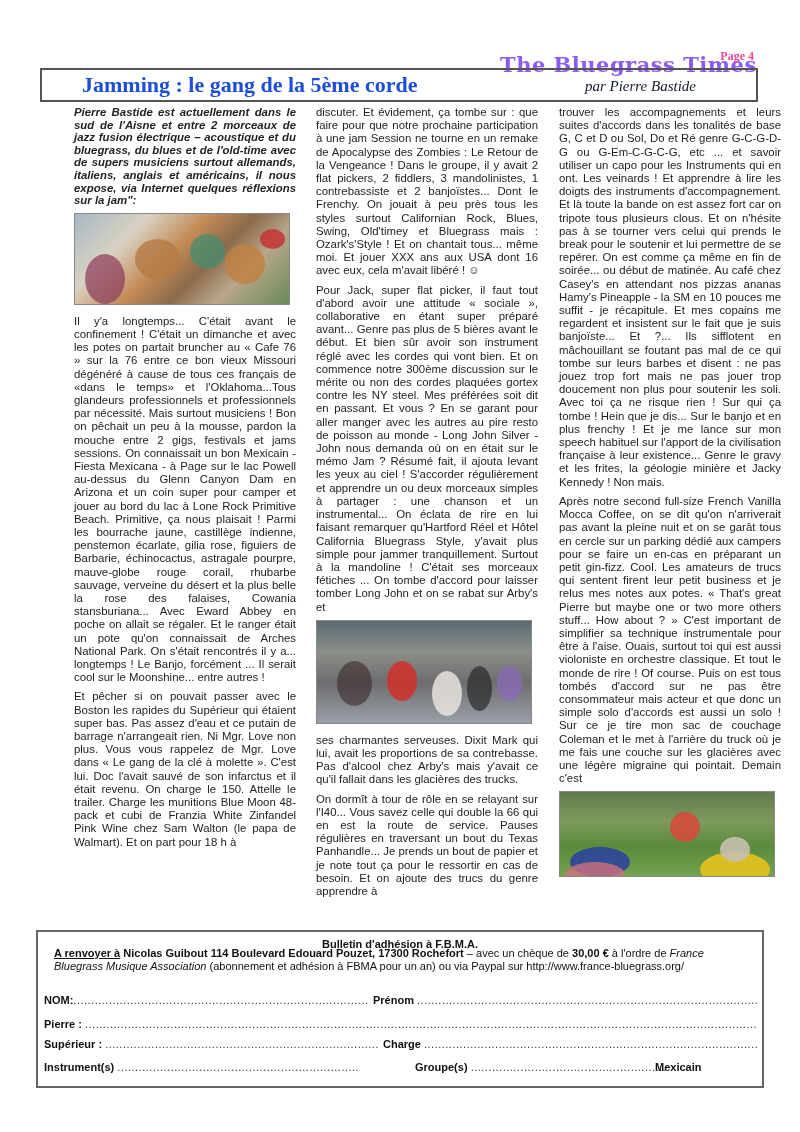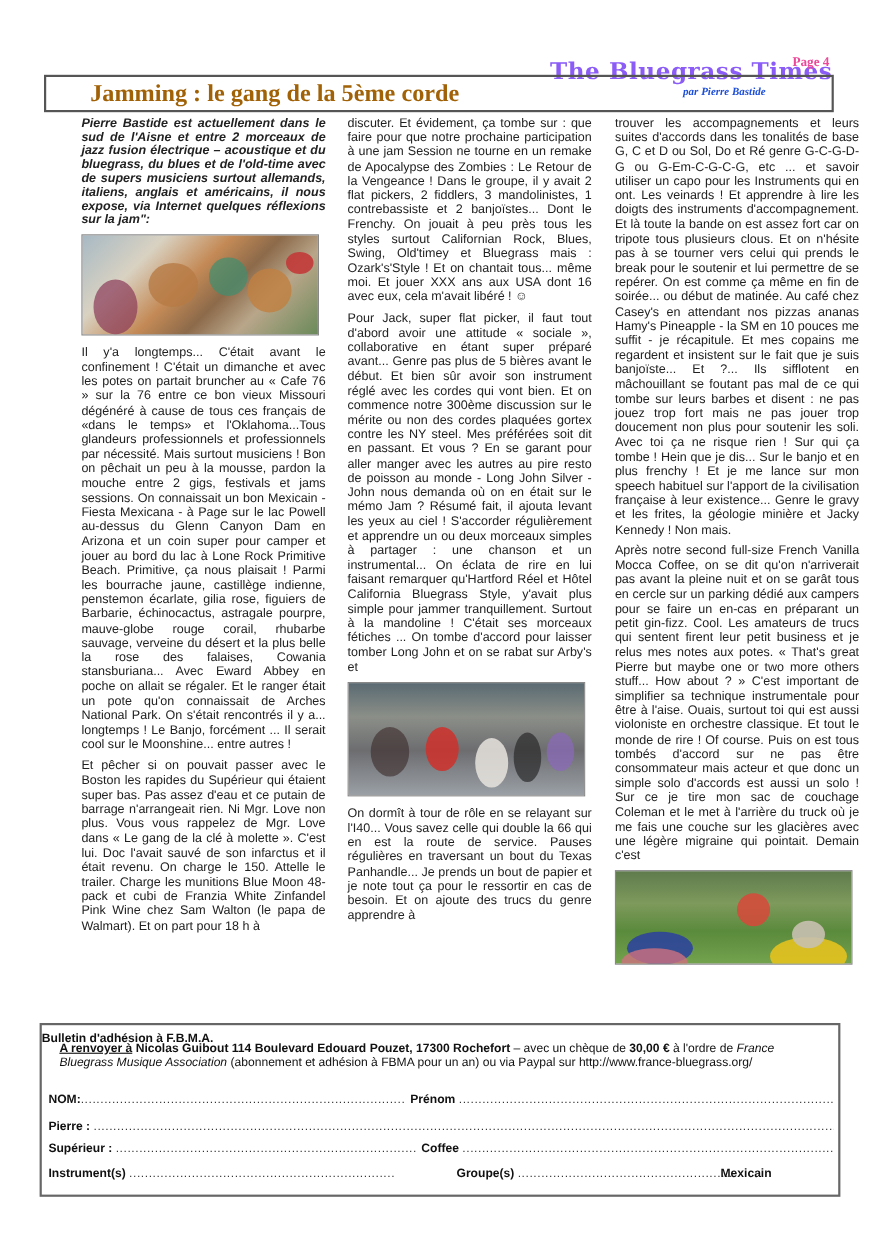--- a/index.html
+++ b/index.html
@@ -1,33 +1,33 @@
 <!DOCTYPE html>
 <html><head>
 <meta charset="utf-8">
 <style>
   html, body { margin:0; padding:0; background:#ffffff; }
   body { width:800px; height:1132px; position:relative; overflow:hidden; font-family:"Liberation Sans", sans-serif; color:#222; }
   .masthead { position:absolute; left:500px; top:40px; width:260px; height:28px; }
   .masthead .brand { position:absolute; left:0; top:12px; font-family:"DejaVu Serif", serif; font-weight:bold; font-size:21px; letter-spacing:0.5px; color:#8b5cf6; white-space:nowrap; }
   .masthead .page { position:absolute; right:6px; top:9px; font-family:"Liberation Serif", serif; font-weight:bold; font-size:12px; color:#ec4899; }
   .titlebox { position:absolute; left:40px; top:68px; width:718px; height:34px; border:2px solid #555; box-sizing:border-box; }
-  .titlebox .title { position:absolute; left:40px; top:2px; font-family:"Liberation Serif", serif; font-weight:bold; font-size:22px; color:#a16207; white-space:nowrap; }
-  .titlebox .byline { position:absolute; right:60px; top:8px; font-family:"Liberation Serif", serif; font-weight:bold; font-style:italic; font-size:10px; color:#1d4ed8; white-space:nowrap; }
+  .titlebox .title { position:absolute; left:40px; top:2px; font-family:"Liberation Serif", serif; font-weight:bold; font-size:22px; color:#1d4ed8; white-space:nowrap; }
+  .titlebox .byline { position:absolute; right:60px; top:8px; font-family:"Liberation Serif", serif; font-weight:normal; font-style:italic; font-size:15px; color:#0f172a; white-space:nowrap; }
   .col { position:absolute; top:106px; width:222px; font-size:11.4px; line-height:13.2px; text-align:justify; hyphens:manual;margin-left:24px; }
   .col p { margin:0 0 6px 0; }
   .col1 { left:50px; } .col2 { left:292px; } .col3 { left:535px; }
   .intro { font-weight:bold; font-style:italic; font-size:11.4px; line-height:12.6px; }
   .photo { width:216px; border:1px solid #888; box-sizing:border-box; margin:6px 0 10px 0; position:relative; overflow:hidden; }
   .photo1 { height:92px; background:linear-gradient(135deg,#a7b9c4 0%,#d9d2c2 25%,#c48a56 45%,#8c6a4a 60%,#b9a68a 75%,#6a8a5a 100%); }
   .photo2 { height:104px; background:linear-gradient(180deg,#5a6a72 0%,#8b8f88 30%,#6d6d70 60%,#9aa0a6 100%); }
   .photo3 { height:86px; background:linear-gradient(180deg,#5f7b4d 0%,#7e9a5c 35%,#5a8a3c 65%,#73a34d 100%); }
   .blob { position:absolute; border-radius:50%; }
   .form { position:absolute; left:36px; top:930px; width:728px; height:158px; border:2px solid #666; box-sizing:border-box; font-family:"Liberation Sans", sans-serif; font-size:11px; color:#111; }
-  .form .ftitle { position:absolute; left:0; right:0; top:6px; text-align:left; font-weight:bold; font-size:11px; }
+  .form .ftitle { position:absolute; left:0; right:0; top:6px; text-align:center; font-weight:bold; font-size:11px; }
   .form .instr { position:absolute; left:16px; right:14px; top:15px; line-height:12.5px; }
   .form .instr u { font-weight:bold; }
   .field { position:absolute; font-weight:bold; font-size:11px; white-space:nowrap; overflow:hidden; }
   .dots { font-weight:normal; letter-spacing:0.5px; color:#333; }
 </style>
 </head>
 <body>
 
 <div class="masthead">
   <span class="brand">The Bluegrass Times</span>
@@ -55,20 +55,21 @@
 <div class="col col2">
   <p>discuter. Et évidement, ça tombe sur : que faire pour que notre prochaine participation à une jam Session ne tourne en un remake de Apocalypse des Zombies : Le Retour de la Vengeance ! Dans le groupe, il y avait 2 flat pickers, 2 fiddlers, 3 mandolinistes, 1 contrebassiste et 2 banjoïstes... Dont le Frenchy. On jouait à peu près tous les styles surtout Californian Rock, Blues, Swing, Old'timey et Bluegrass mais : Ozark's'Style ! Et on chantait tous... même moi. Et jouer XXX ans aux USA dont 16 avec eux, cela m'avait libéré ! ☺</p>
   <p>Pour Jack, super flat picker, il faut tout d'abord avoir une attitude « sociale », collaborative en étant super préparé avant... Genre pas plus de 5 bières avant le début. Et bien sûr avoir son instrument réglé avec les cordes qui vont bien. Et on commence notre 300ème discussion sur le mérite ou non des cordes plaquées gortex contre les NY steel. Mes préférées soit dit en passant. Et vous ? En se garant pour aller manger avec les autres au pire resto de poisson au monde - Long John Silver - John nous demanda où on en était sur le mémo Jam ? Résumé fait, il ajouta levant les yeux au ciel ! S'accorder régulièrement et apprendre un ou deux morceaux simples à partager : une chanson et un instrumental... On éclata de rire en lui faisant remarquer qu'Hartford Réel et Hôtel California Bluegrass Style, y'avait plus simple pour jammer tranquillement. Surtout à la mandoline ! C'était ses morceaux fétiches ... On tombe d'accord pour laisser tomber Long John et on se rabat sur Arby's et</p>
   <div class="photo photo2">
     <div class="blob" style="left:70px;top:40px;width:30px;height:40px;background:#d0302a;opacity:.85"></div>
     <div class="blob" style="left:115px;top:50px;width:30px;height:45px;background:#e8e4de;opacity:.85"></div>
     <div class="blob" style="left:150px;top:45px;width:25px;height:45px;background:#2a2a2a;opacity:.7"></div>
     <div class="blob" style="left:180px;top:45px;width:25px;height:35px;background:#8a6ab8;opacity:.75"></div>
     <div class="blob" style="left:20px;top:40px;width:35px;height:45px;background:#3a2a2a;opacity:.6"></div>
   </div>
+  <p>ses charmantes serveuses. Dixit Mark qui lui, avait les proportions de sa contrebasse. Pas d'alcool chez Arby's mais y'avait ce qu'il fallait dans les glacières des trucks.</p>
   <p>On dormît à tour de rôle en se relayant sur l'I40... Vous savez celle qui double la 66 qui en est la route de service. Pauses régulières en traversant un bout du Texas Panhandle... Je prends un bout de papier et je note tout ça pour le ressortir en cas de besoin. Et on ajoute des trucs du genre apprendre à</p>
 </div>
 
 <div class="col col3">
   <p>trouver les accompagnements et leurs suites d'accords dans les tonalités de base G, C et D ou Sol, Do et Ré genre G-C-G-D-G ou G-Em-C-G-C-G, etc ... et savoir utiliser un capo pour les Instruments qui en ont. Les veinards ! Et apprendre à lire les doigts des instruments d'accompagnement. Et là toute la bande on est assez fort car on tripote tous plusieurs clous. Et on n'hésite pas à se tourner vers celui qui prends le break pour le soutenir et lui permettre de se repérer. On est comme ça même en fin de soirée... ou début de matinée. Au café chez Casey's en attendant nos pizzas ananas Hamy's Pineapple - la SM en 10 pouces me suffit - je récapitule. Et mes copains me regardent et insistent sur le fait que je suis banjoïste... Et ?... Ils sifflotent en mâchouillant se foutant pas mal de ce qui tombe sur leurs barbes et disent : ne pas jouez trop fort mais ne pas jouer trop doucement non plus pour soutenir les soli. Avec toi ça ne risque rien ! Sur qui ça tombe ! Hein que je dis... Sur le banjo et en plus frenchy ! Et je me lance sur mon speech habituel sur l'apport de la civilisation française à leur existence... Genre le gravy et les frites, la géologie minière et Jacky Kennedy ! Non mais.</p>
   <p>Après notre second full-size French Vanilla Mocca Coffee, on se dit qu'on n'arriverait pas avant la pleine nuit et on se garât tous en cercle sur un parking dédié aux campers pour se faire un en-cas en préparant un petit gin-fizz. Cool. Les amateurs de trucs qui sentent firent leur petit business et je relus mes notes aux potes. « That's great Pierre but maybe one or two more others stuff... How about ? » C'est important de simplifier sa technique instrumentale pour être à l'aise. Ouais, surtout toi qui est aussi violoniste en orchestre classique. Et tout le monde de rire ! Of course. Puis on est tous tombés d'accord sur ne pas être consommateur mais acteur et que donc un simple solo d'accords est aussi un solo ! Sur ce je tire mon sac de couchage Coleman et le met à l'arrière du truck où je me fais une couche sur les glacières avec une légère migraine qui pointait. Demain c'est</p>
   <div class="photo photo3">
     <div class="blob" style="left:10px;top:55px;width:60px;height:30px;background:#2a3fa0;opacity:.85"></div>
     <div class="blob" style="left:5px;top:70px;width:60px;height:25px;background:#d07080;opacity:.8"></div>
     <div class="blob" style="left:110px;top:20px;width:30px;height:30px;background:#d8483a;opacity:.85"></div>
@@ -85,17 +86,17 @@
     <span>– avec un chèque de</span>
     <b>30,00 €</b>
     <span>à l'ordre de</span>
     <i>France Bluegrass Musique Association</i>
     <span>(abonnement et adhésion à FBMA pour un an) ou via Paypal sur http://www.france-bluegrass.org/</span>
   </div>
   <div class="field" style="left:6px;top:62px;width:325px;"><span>NOM:</span><span class="dots">.............................................................................................</span></div>
   <div class="field" style="left:335px;top:62px;width:385px;"><span>Prénom</span> <span class="dots">....................................................................................................................</span></div>
   <div class="field" style="left:6px;top:86px;width:714px;"><span>Pierre :</span> <span class="dots">..................................................................................................................................................................................................................</span></div>
   <div class="field" style="left:6px;top:106px;width:335px;"><span>Supérieur :</span> <span class="dots">...........................................................................................</span></div>
-  <div class="field" style="left:345px;top:106px;width:375px;"><span>Coffee</span> <span class="dots">.................................................................................................................</span></div>
+  <div class="field" style="left:345px;top:106px;width:375px;"><span>Charge</span> <span class="dots">.................................................................................................................</span></div>
   <div class="field" style="left:6px;top:129px;width:315px;"><span>Instrument(s)</span> <span class="dots">.............................................................................</span></div>
   <div class="field" style="left:345px;top:129px;width:255px;margin-left:32px;"><span>Groupe(s)</span> <span class="dots">.......................................................</span></div>
   <div class="field" style="left:617px;top:129px;">Mexicain</div>
 </div>
 
 </body></html>

